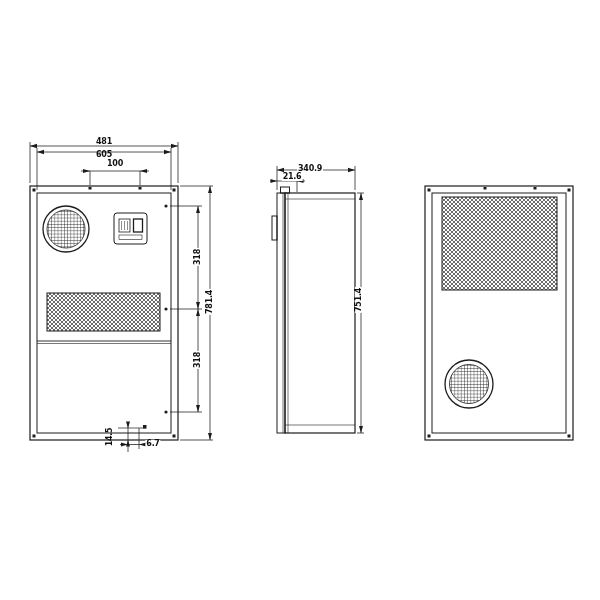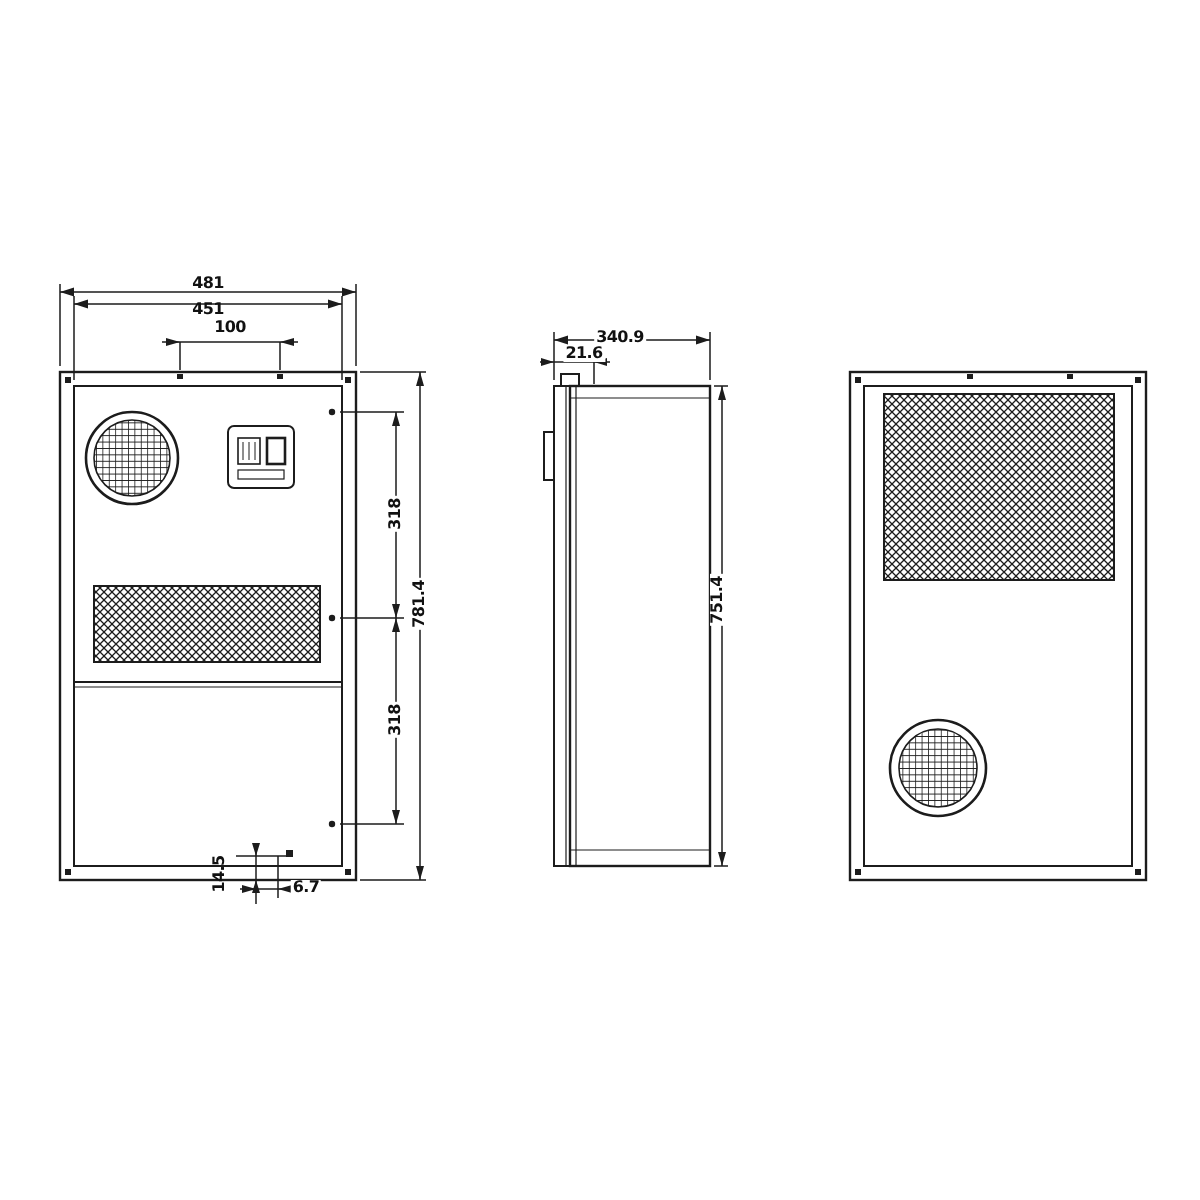--- a/index.html
+++ b/index.html
@@ -128,21 +128,21 @@
     </g>
     <rect x="442" y="197" width="115" height="93" stroke-width="1" fill="url(#cross)"></rect>
     <g>
       <circle cx="469" cy="384" r="24" stroke-width="1.3"></circle>
       <circle cx="469" cy="384" r="19.5" stroke-width="0.8" fill="url(#mesh)"></circle>
     </g>
   </g>
 </svg>
 
   <span class="dim" style="left:104px;top:141.5px">481</span>
-  <span class="dim" style="left:104px;top:155px">451</span>
+  <span class="dim" style="left:104px;top:155px">605</span>
   <span class="dim" style="left:115px;top:164px">100</span>
   <span class="dim v bg" style="left:197.5px;top:257px">318</span>
   <span class="dim v bg" style="left:197.5px;top:360px">318</span>
   <span class="dim v bg" style="left:209.5px;top:302px">781.4</span>
   <span class="dim v" style="left:110px;top:437px">14.5</span>
   <span class="dim bg" style="left:153px;top:444px">6.7</span>
   <span class="dim bg" style="left:310px;top:169px">340.9</span>
   <span class="dim bg" style="left:292px;top:177px">21.6</span>
   <span class="dim v bg" style="left:359px;top:300px">751.4</span>
 </div>

